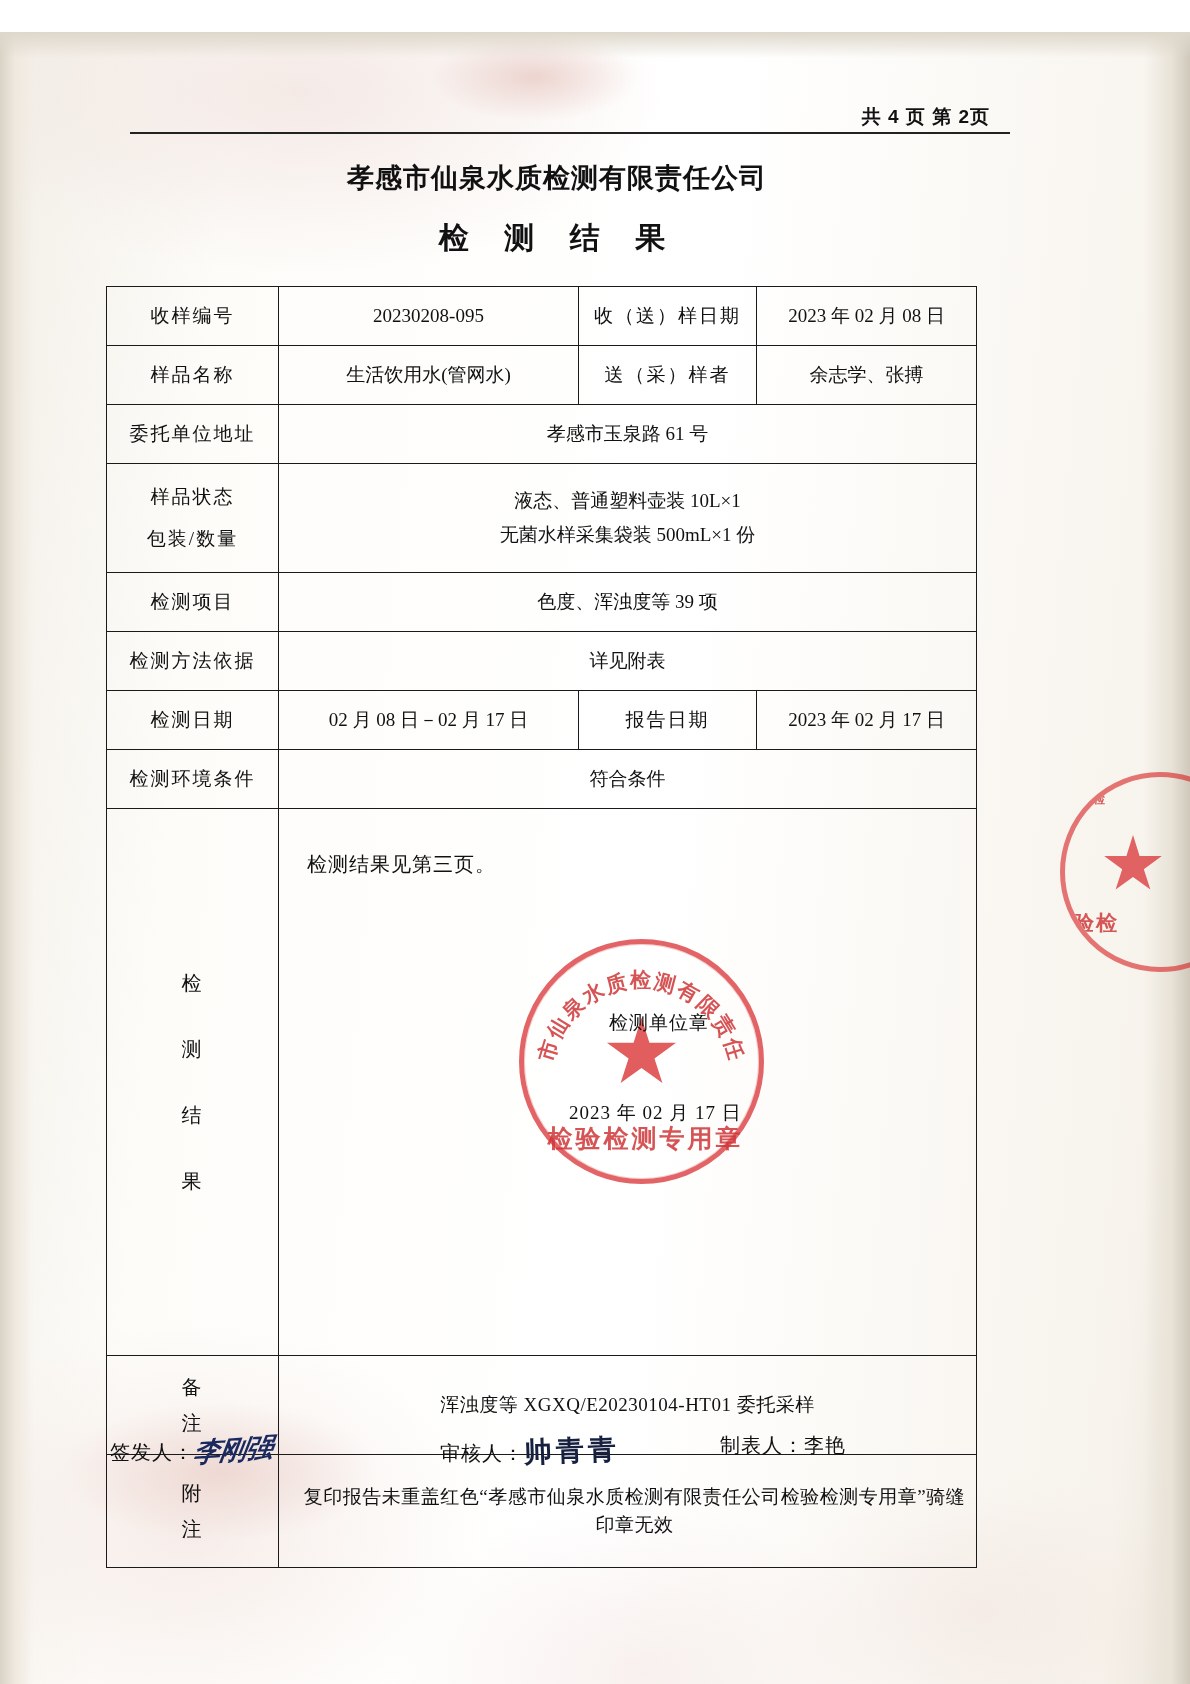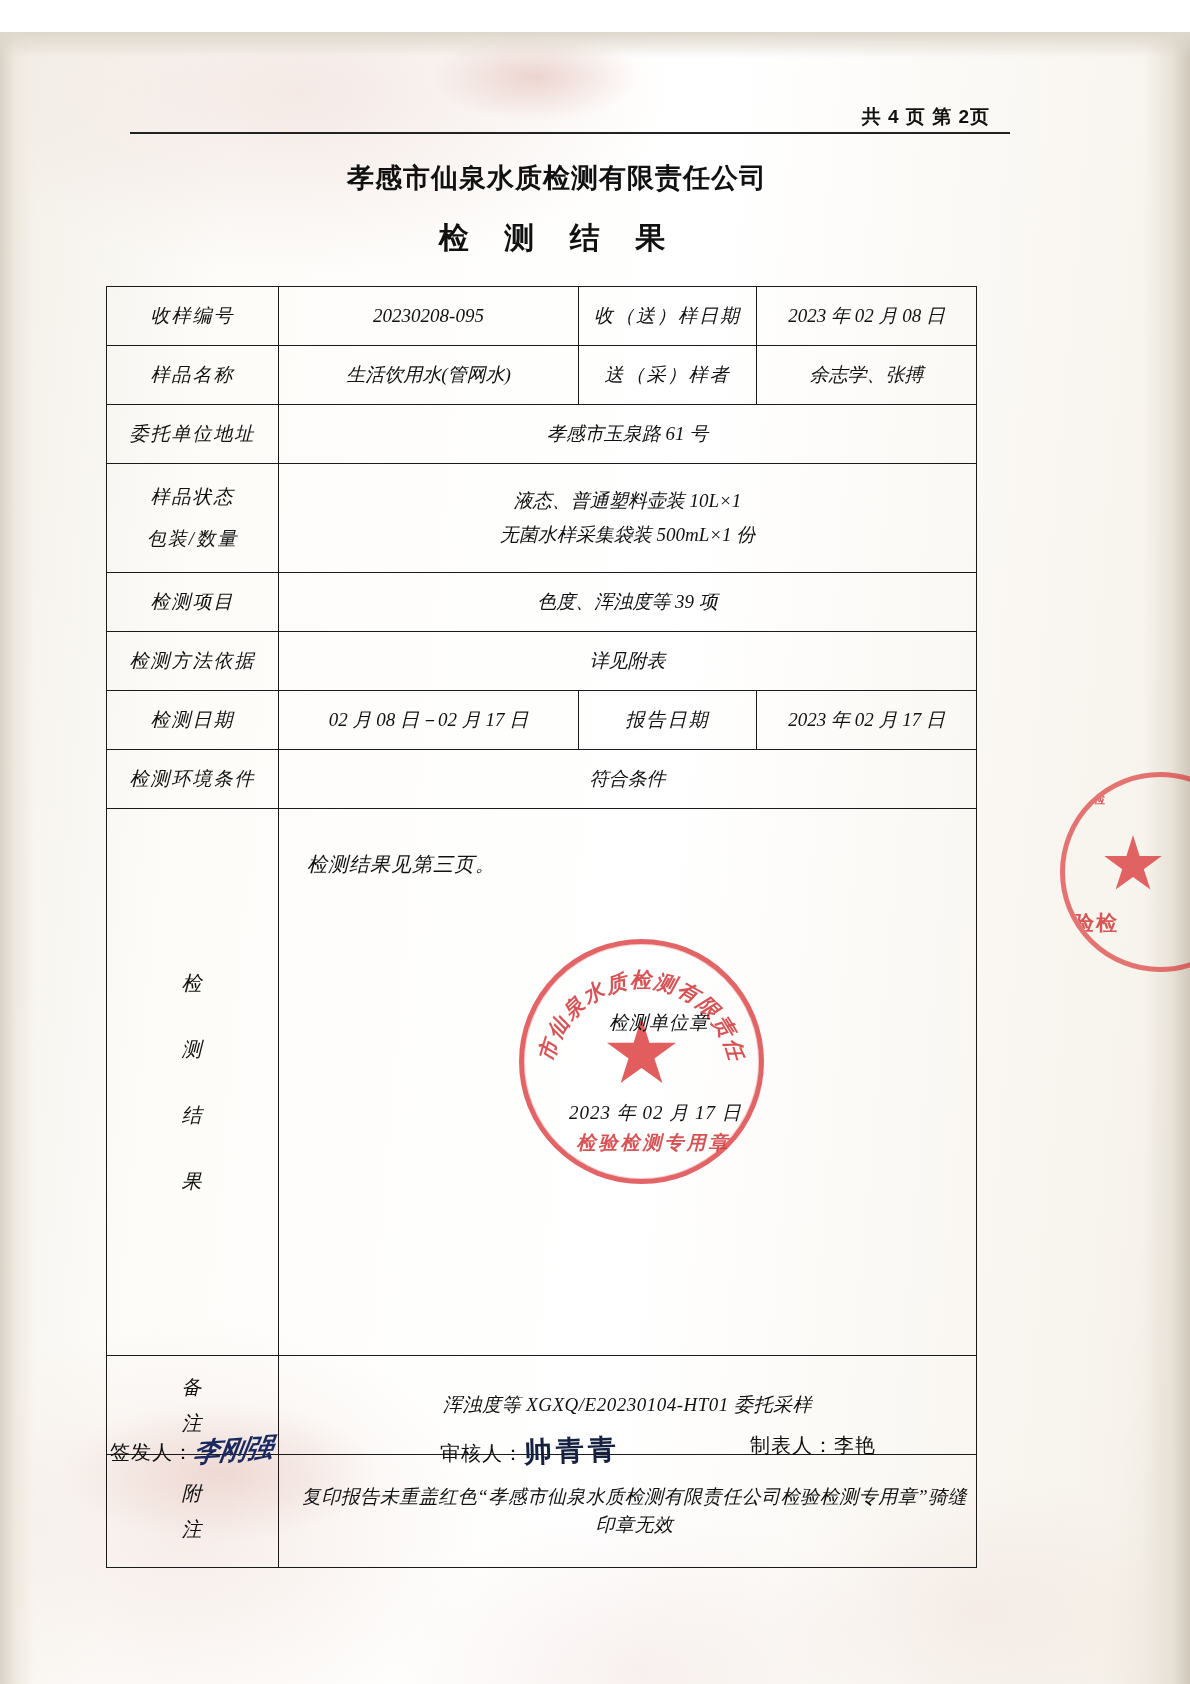--- a/index.html
+++ b/index.html
@@ -97,21 +97,20 @@
 
   
   table.main {
     position: absolute;
     left: 106px;
     top: 254px;
     width: 870px;
     border-collapse: collapse;
     table-layout: fixed;
     font-size: 19px;
-    font-style: italic;
   }
   table.main td {
     border: 1.6px solid #1a1a1a;
     padding: 6px 8px;
     vertical-align: middle;
     text-align: center;
     line-height: 1.5;
   }
   .lbl {
     font-weight: normal;
@@ -190,26 +189,26 @@
   }
   .seal .arc text {
     fill: rgba(200, 26, 28, 0.85);
     font-size: 21px;
     font-family: "Liberation Serif", serif;
     font-weight: bold;
     letter-spacing: 2px;
   }
   .seal-bottom {
     position: absolute;
-    left: 12px;
+    left: 4px;
     bottom: 22px;
     width: 100%;
     text-align: center;
     color: rgba(200, 26, 28, 0.85);
-    font-size: 19px;
+    font-size: 25px;
     font-weight: bold;
     letter-spacing: 3px;
   }
 
   
   .seal-edge {
     position: absolute;
     right: -70px;
     top: 740px;
     width: 190px;
@@ -256,21 +255,21 @@
     width: 900px;
     font-size: 20px;
     letter-spacing: 1px;
   }
   .sign-item {
     position: absolute;
     white-space: nowrap;
   }
   .sig-a { left: 0; }
   .sig-b { left: 330px; }
-  .sig-c { left: 640px; }
+  .sig-c { left: 610px; }
 
   .handwrite {
     font-family: "DejaVu Serif", serif;
     color: #1b2a5e;
     font-style: italic;
     font-weight: bold;
     font-size: 27px;
     display: inline-block;
     transform: skewX(-12deg) rotate(-4deg);
     letter-spacing: -1px;

